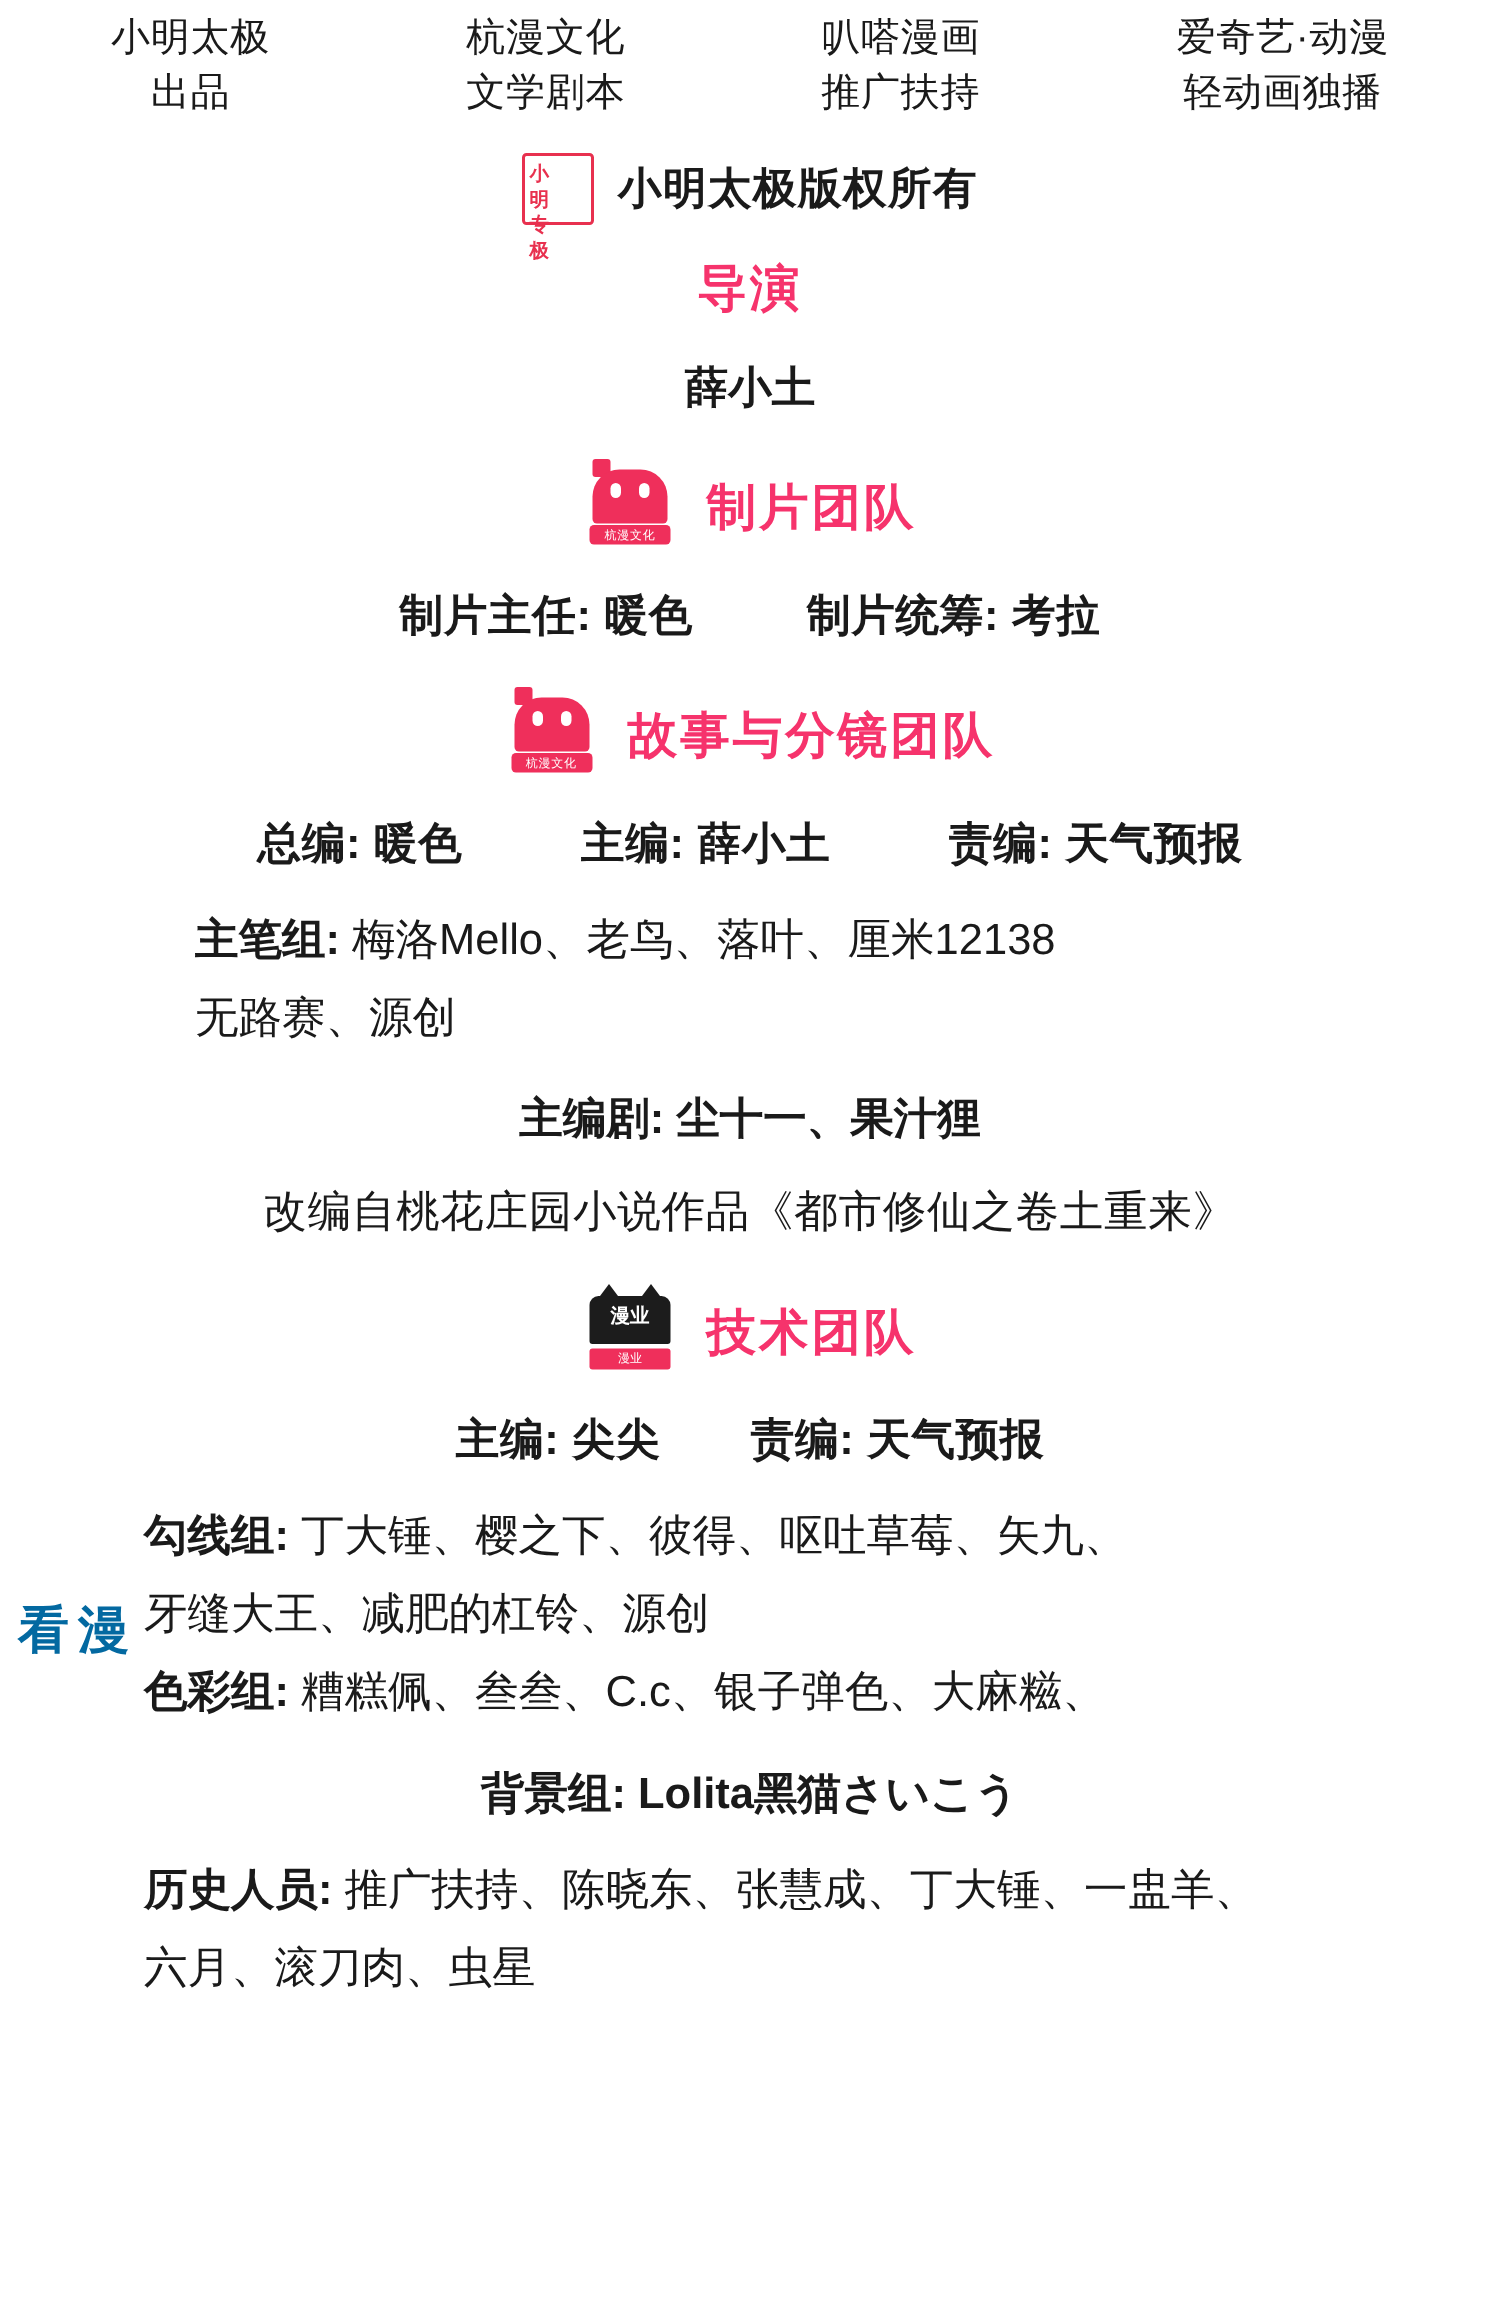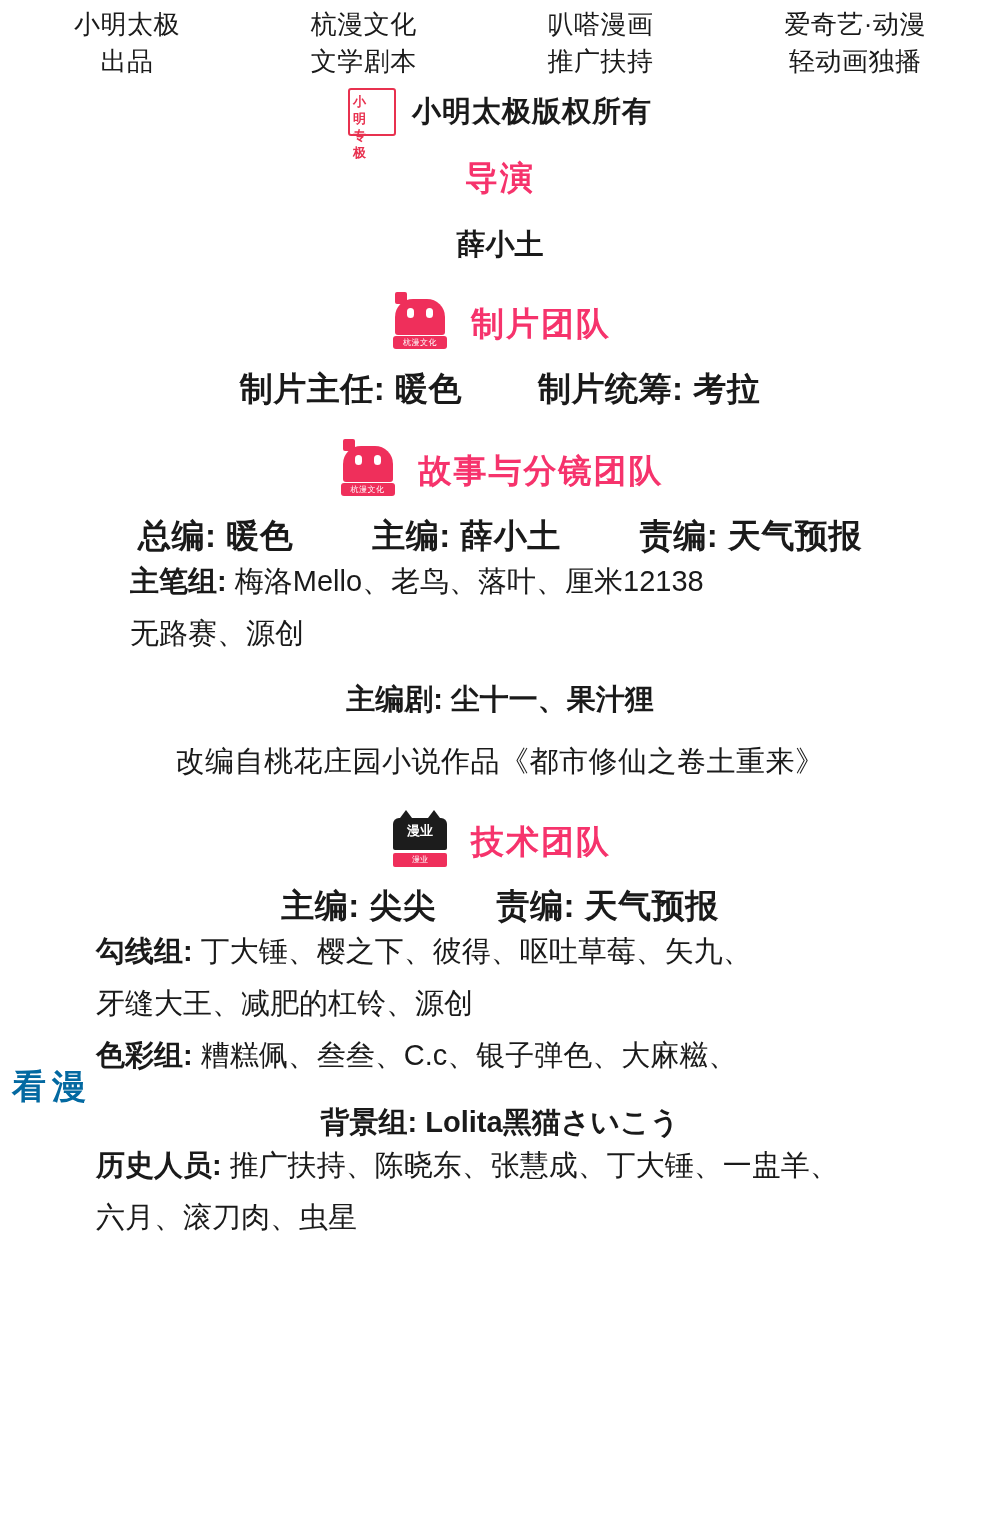--- a/index.html
+++ b/index.html
@@ -38,21 +38,21 @@
     color: #1a1a1a;
     letter-spacing: 0.5px;
     white-space: pre-line;
   }
 
   
   .copyright-line {
     display: flex;
     justify-content: center;
     align-items: center;
-    margin-top: 8px;
+    margin-top: 22px;
     gap: 16px;
   }
   .seal {
     width: 44px;
     height: 44px;
     border: 2px solid #e8314f;
     border-radius: 3px;
     position: relative;
     flex: none;
     background: #fff;
@@ -192,32 +192,33 @@
     line-height: 14px;
     text-align: center;
   }
 
   
   .credit-row {
     display: flex;
     justify-content: center;
     align-items: flex-start;
     gap: 76px;
-    margin-top: 16px;
-    font-size: 33px;
+    margin-top: 26px;
+    font-size: 29px;
     font-weight: bold;
     letter-spacing: 0.5px;
   }
   .credit-center {
     text-align: center;
     margin-top: 24px;
     font-size: 29px;
     font-weight: bold;
   }
   .credit-block {
+    margin-top: 22px;
     padding: 0 96px;
     font-size: 29px;
     line-height: 1.58;
   }
   .credit-block .lbl {
     font-weight: bold;
   }
   .credit-block .val {
     font-weight: normal;
   }

